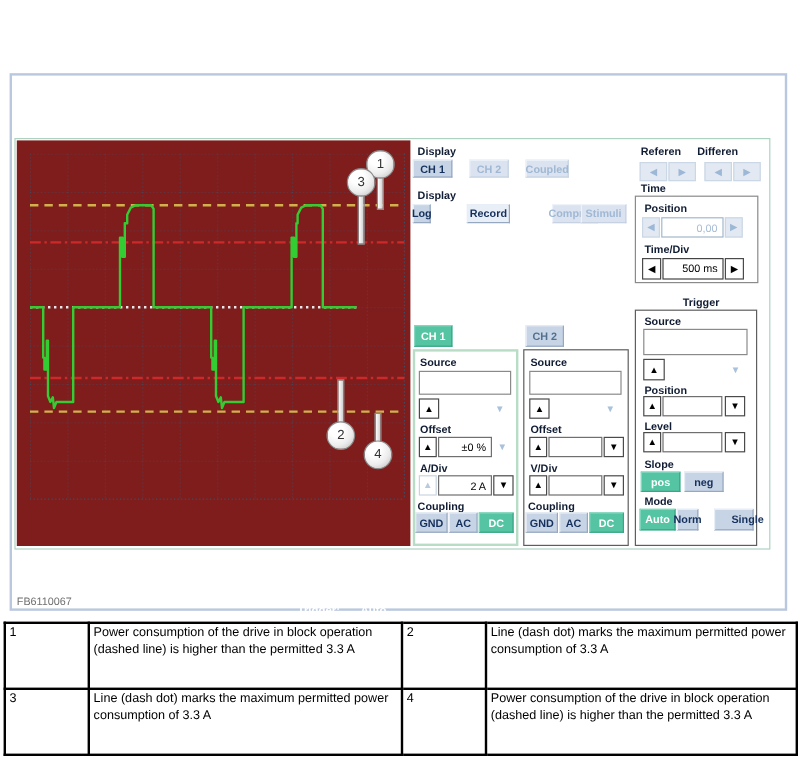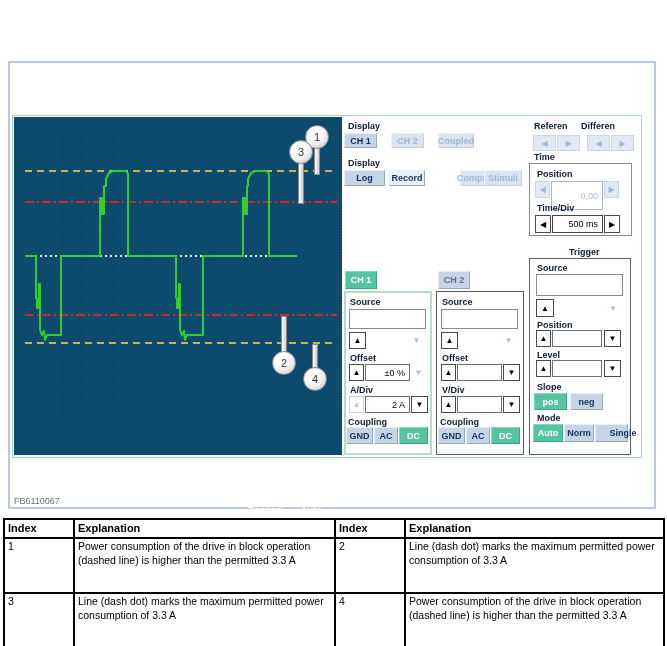--- a/index.html
+++ b/index.html
@@ -3,21 +3,21 @@
 <meta charset="utf-8">
 <style>
   html,body{margin:0;padding:0;background:#fff;}
   #app{position:relative;width:667px;height:646px;background:#fff;
        font-family:"Liberation Sans",sans-serif;overflow:hidden;}
   .title{position:absolute;left:7px;top:10px;font-size:12px;color:#000;white-space:nowrap;}
   .panel{position:absolute;left:8px;top:61px;width:648px;height:448px;
          border:2px solid #b9c8de;background:#fff;box-sizing:border-box;}
   .illu{position:absolute;left:12px;top:115px;width:630px;height:343px;
         border:1px solid #aed2c2;background:#fff;box-sizing:border-box;}
-  .scope{position:absolute;left:14px;top:117px;width:328px;height:338px;background:#0c4a6e;}
+  .scope{position:absolute;left:14px;top:117px;width:328px;height:338px;background:#7f1d1d;}
   .lbl{position:absolute;font-weight:bold;font-size:9px;color:#101c33;white-space:nowrap;}
   .btn{position:absolute;display:flex;align-items:center;justify-content:center;
        font-size:9px;font-weight:bold;color:#15305c;background:#c7d4e5;box-sizing:border-box;
        border:1px solid;border-color:#e8eef6 #96a8c0 #96a8c0 #e8eef6;cursor:default;white-space:nowrap;text-align:right;}
   .btn.dis{color:#a0b8d4;background:#dae3ef;border-color:#eef3f9 #c6d2e1 #c6d2e1 #eef3f9;}
   .btn.act{color:#fff;background:#55c4a2;border-color:#85d8bf #3aa585 #3aa585 #85d8bf;}
   .btn.lit{background:#e9eff7;}
   .btn.dim{color:#54708f;}
   .spin{position:absolute;display:flex;align-items:center;justify-content:center;
         background:#fff;border:1px solid #4a4a4a;color:#000;font-size:8px;box-sizing:border-box;}
@@ -97,21 +97,21 @@
   <div class="callout" style="left:303px;top:367px;">
       <span>4</span>
     </div>
 
   <div class="lbl" style="left:348px;top:121px;">Display</div>
   <div class="btn" style="left:344px;top:133px;width:33px;height:15px;">CH 1</div>
   <div class="btn dis" style="left:391px;top:133px;width:33px;height:15px;">CH 2</div>
   <div class="btn dis" style="left:438px;top:133px;width:36px;height:15px;">Coupled</div>
 
   <div class="lbl" style="left:348px;top:158px;">Display</div>
-  <div class="btn" style="left:344px;top:170px;width:41px;height:16px;">Log</div>
+  <div class="btn" style="left:344px;top:170px;width:15px;height:16px;">Log</div>
   <div class="btn lit" style="left:389px;top:170px;width:36px;height:16px;">Record</div>
   <div class="btn dis" style="left:460px;top:170px;width:38px;height:16px;">Compress</div>
   <div class="btn dis" style="left:484px;top:170px;width:38px;height:16px;">Stimuli</div>
 
   <div class="lbl" style="left:534px;top:121px;">Referen</div>
   <div class="lbl" style="left:581px;top:121px;">Differen</div>
   <div class="spin pale" style="left:533px;top:135px;width:23px;height:16px;">
       <span>◀</span>
     </div>
   <div class="spin pale" style="left:557px;top:135px;width:23px;height:16px;">
@@ -123,21 +123,21 @@
   <div class="spin pale" style="left:611px;top:135px;width:23px;height:16px;">
       <span>▶</span>
     </div>
 
   <div class="lbl" style="left:534px;top:152px;">Time</div>
   <div class="grp" style="left:529px;top:163px;width:103px;height:73px;border-color:#8a8a8a;"></div>
   <div class="lbl" style="left:537px;top:169px;">Position</div>
   <div class="spin pale" style="left:535px;top:181px;width:15px;height:17px;">
       <span>◀</span>
     </div>
-  <div class="field dis" style="left:551px;top:181px;width:52px;height:29px;">0,00</div>
+  <div class="field dis" style="left:551px;top:181px;width:52px;height:17px;">0,00</div>
   <div class="spin pale" style="left:604px;top:181px;width:15px;height:17px;">
       <span>▶</span>
     </div>
   <div class="lbl" style="left:537px;top:203px;">Time/Div</div>
   <div class="spin" style="left:535px;top:215px;width:16px;height:18px;">
       <span>◀</span>
     </div>
   <div class="field" style="left:552px;top:215px;width:51px;height:18px;border-color:#444;">500 ms</div>
   <div class="spin" style="left:604px;top:215px;width:16px;height:18px;">
       <span>▶</span>
@@ -167,21 +167,21 @@
     </div>
   <div class="field" style="left:552px;top:360px;width:50px;height:17px;"></div>
   <div class="spin" style="left:604px;top:360px;width:17px;height:17px;">
       <span>▼</span>
     </div>
   <div class="lbl" style="left:537px;top:382px;">Slope</div>
   <div class="btn act" style="left:534px;top:393px;width:33px;height:17px;">pos</div>
   <div class="btn" style="left:570px;top:393px;width:33px;height:17px;">neg</div>
   <div class="lbl" style="left:537px;top:413px;">Mode</div>
   <div class="btn act" style="left:533px;top:424px;width:30px;height:18px;">Auto</div>
-  <div class="btn" style="left:564px;top:424px;width:30px;height:18px;">Norm</div>
+  <div class="btn" style="left:564px;top:424px;width:18px;height:18px;">Norm</div>
   <div class="btn" style="left:595px;top:424px;width:33px;height:18px;padding-left:23px;">Single</div>
 
   <div class="btn act" style="left:345px;top:271px;width:32px;height:18px;">CH 1</div>
   <div class="grp sel" style="left:344px;top:291px;width:88px;height:164px;"></div>
   <div class="lbl" style="left:350px;top:297px;">Source</div>
   <div class="field" style="left:349px;top:309px;width:77px;height:20px;border-color:#8a8a8a;"></div>
   <div class="spin" style="left:349px;top:332px;width:17px;height:17px;">
       <span>▲</span>
     </div>
   <div class="spin bare" style="left:408px;top:332px;width:17px;height:17px;">
@@ -243,26 +243,20 @@
 
   <div class="legend">
     <table>
       <colgroup>
         <col style="width:70px">
           <col style="width:261px">
         <col style="width:70px">
           <col style="width:259px">
       </colgroup>
       <tbody>
-          <tr>
-        <th>Index</th>
-        <th>Explanation</th>
-        <th>Index</th>
-        <th>Explanation</th>
-      </tr>
       <tr>
         <td>1</td>
         <td>Power consumption of the drive in block operation (dashed line) is higher than the permitted 3.3 A</td>
         <td>2</td>
         <td>Line (dash dot) marks the maximum permitted power consumption of 3.3 A</td>
       </tr>
       <tr>
         <td>3</td>
         <td>Line (dash dot) marks the maximum permitted power consumption of 3.3 A</td>
         <td>4</td>

